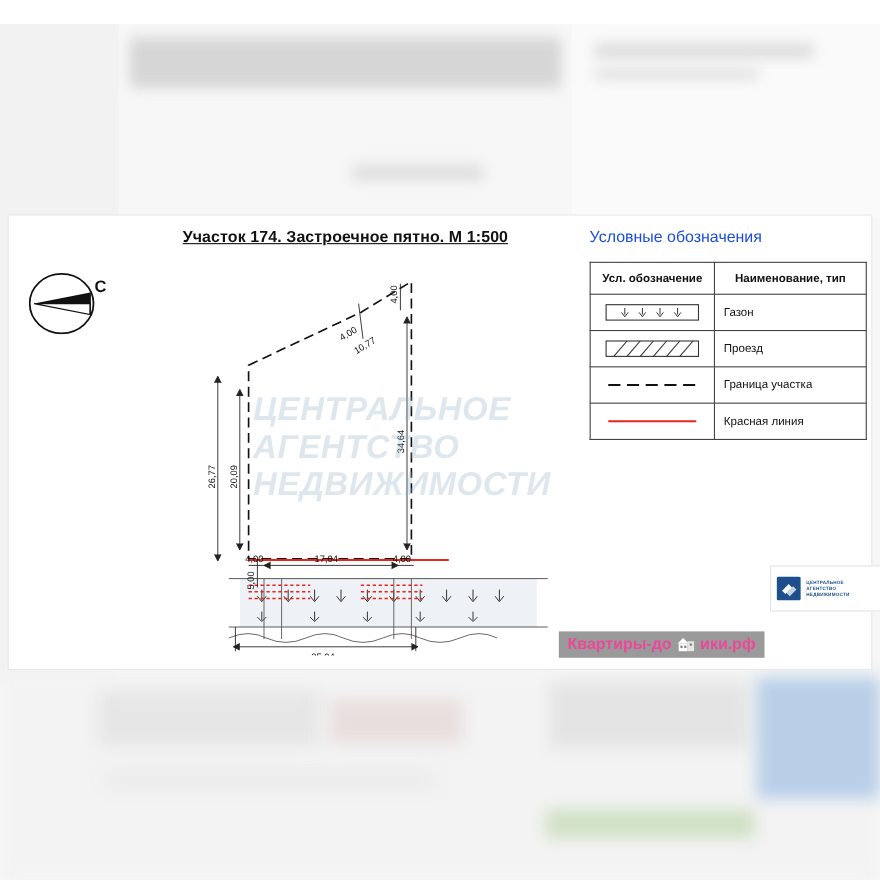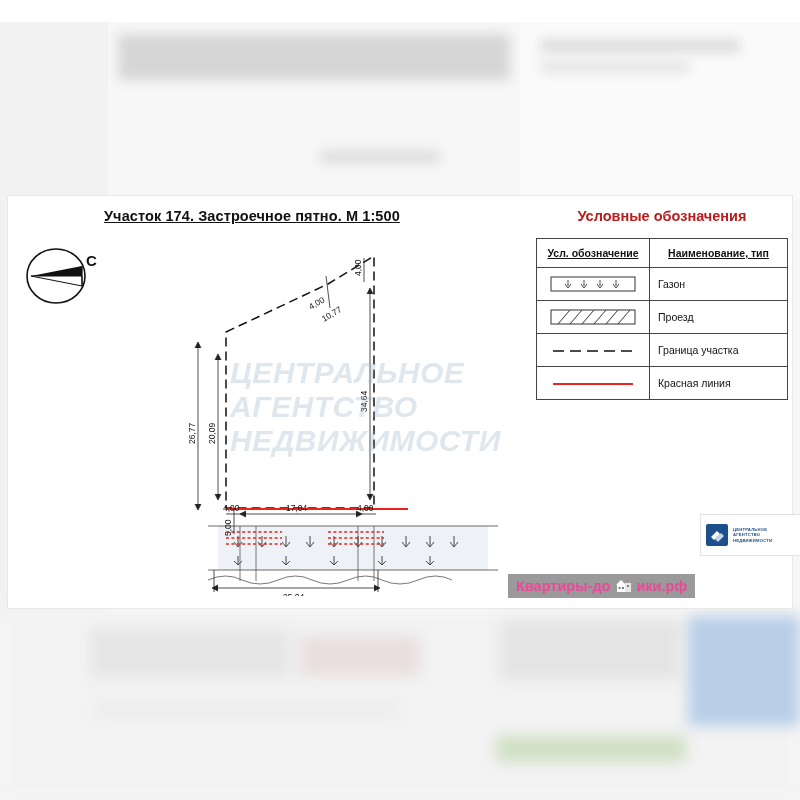--- a/index.html
+++ b/index.html
@@ -46,36 +46,36 @@
     width: 784px;
     height: 412px;
     background: #ffffff;
     box-shadow: 0 0 0 1px #e8e8e8;
   }
   #plan-title {
     position: absolute;
     left: 96px;
     top: 12px;
     width: 420px;
-    text-align: left;
+    text-align: center;
     font-size: 14.5px;
     font-weight: bold;
     color: #111111;
     text-decoration: underline;
     letter-spacing: 0.1px;
   }
   #legend-title {
     position: absolute;
     left: 528px;
     top: 12px;
     width: 252px;
-    text-align: center;
+    text-align: left;
     font-size: 14.5px;
-    font-weight: bold;
-    color: #b91c1c;
+    font-weight: normal;
+    color: #1d4ed8;
   }
   
   #compass {
     position: absolute;
     left: 18px;
     top: 52px;
     width: 70px;
     height: 56px;
   }
   #compass-label {
@@ -158,21 +158,20 @@
     border: 1px solid #444444;
     padding: 0;
     height: 32px;
     vertical-align: middle;
   }
   #legend-table th {
     font-size: 10.5px;
     font-weight: bold;
     text-align: center;
     height: 28px;
-    text-decoration: underline;
   }
   #legend-table td.sym {
     width: 112px;
     text-align: center;
   }
   #legend-table td.nm {
     padding-left: 8px;
     font-size: 10.5px;
   }
   .sym-box { display: inline-block; vertical-align: middle; }

